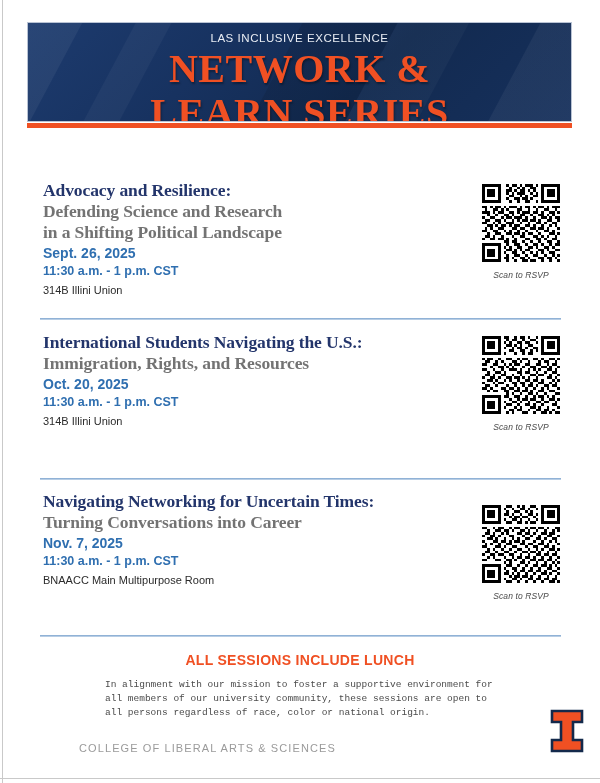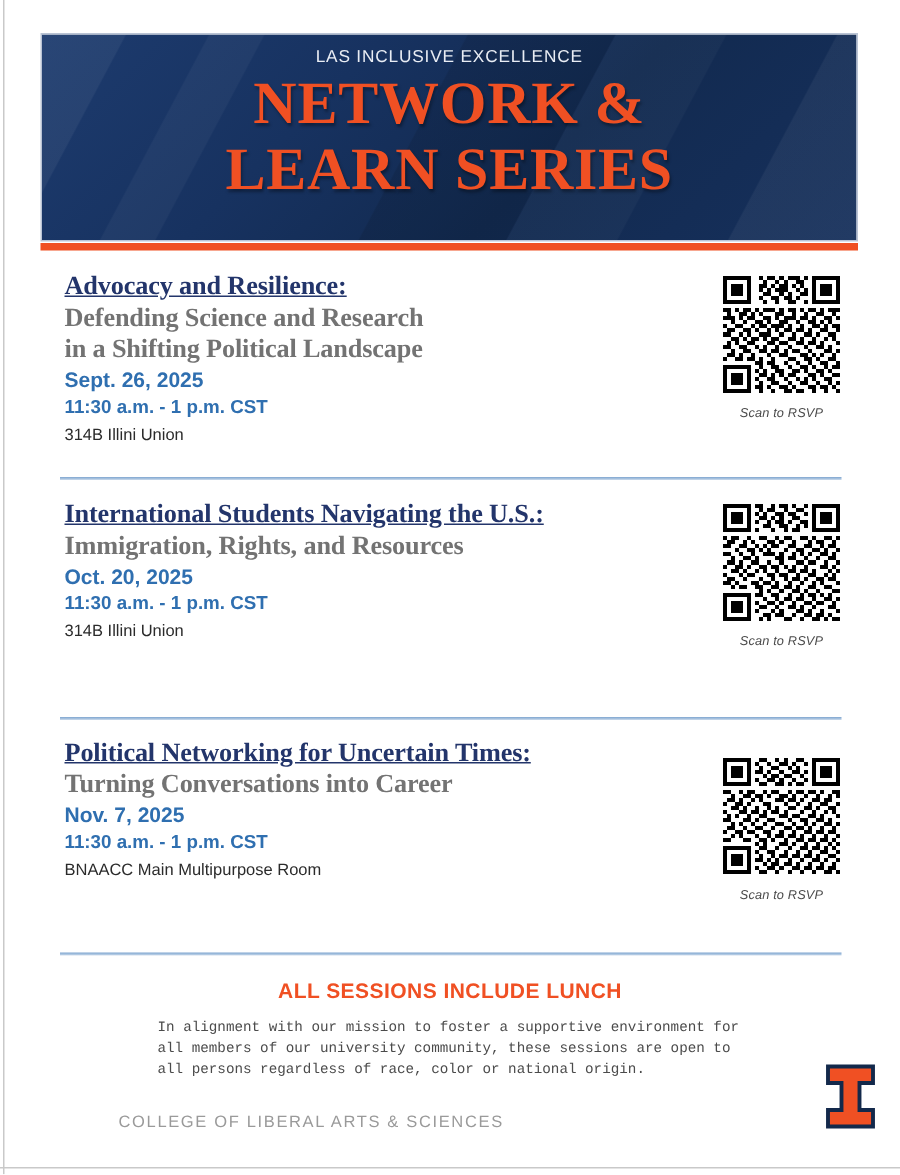--- a/index.html
+++ b/index.html
@@ -38,21 +38,21 @@
 
   
   .banner-wrap {
     position: absolute;
     left: 27px;
     top: 22px;
     width: 545px;
   }
   .banner {
     position: relative;
-    height: 139px;
+    height: 100px;
     background:
       linear-gradient(118deg, rgba(255,255,255,0.055) 0%, rgba(255,255,255,0.055) 9%, rgba(0,0,0,0) 9.2%, rgba(0,0,0,0) 18%, rgba(255,255,255,0.04) 18.2%, rgba(255,255,255,0.04) 24%, rgba(0,0,0,0) 24.2%, rgba(0,0,0,0) 46%, rgba(0,0,0,0.10) 46.2%, rgba(0,0,0,0.10) 62%, rgba(255,255,255,0.03) 62.2%, rgba(255,255,255,0.03) 74%, rgba(0,0,0,0) 74.2%, rgba(0,0,0,0) 86%, rgba(255,255,255,0.05) 86.2%, rgba(255,255,255,0.05) 100%),
       linear-gradient(135deg, #1d3b6e 0%, #173260 34%, #122a50 62%, #16305c 100%);
     border: 1px solid #b9c3d4;
     box-sizing: border-box;
     overflow: hidden;
   }
   .banner-eyebrow {
     position: absolute;
     top: 9px;
@@ -103,21 +103,20 @@
     top: 0;
     width: 410px;
   }
   .ev-line1 {
     font-family: "Liberation Serif", "DejaVu Serif", serif;
     font-weight: bold;
     font-size: 17.5px;
     line-height: 21px;
     color: #23356b;
     letter-spacing: -0.1px;
-    text-decoration: underline;
   }
   .ev-line2 {
     font-family: "Liberation Serif", "DejaVu Serif", serif;
     font-weight: bold;
     font-size: 17.5px;
     line-height: 21px;
     color: #737373;
     letter-spacing: -0.1px;
   }
   .ev-date {
@@ -676,21 +675,21 @@
         </g>
       </svg>
       <div class="qr-caption">Scan to RSVP</div>
     </div>
   </div>
 
   <div class="divider" style="top:478px;"></div>
 
   <div class="event" style="top:491px;">
     <div class="event-text">
-      <div class="ev-line1">Political Networking for Uncertain Times:</div>
+      <div class="ev-line1">Navigating Networking for Uncertain Times:</div>
       <div class="ev-line2">Turning Conversations into Career</div>
       <div class="ev-date">Nov. 7, 2025</div>
       <div class="ev-time">11:30 a.m. - 1 p.m. CST</div>
       <div class="ev-loc">BNAACC Main Multipurpose Room</div>
     </div>
     <div class="qr-block" style="left:431px; top:14px;">
       <svg class="qr" viewBox="0 0 29 29" shape-rendering="crispEdges">
         <rect width="29" height="29" fill="#ffffff"></rect>
         <g fill="#000000">
           <path d="M0 0h7v7H0z M1 1v5h5V1z M2 2h3v3H2z"></path>

